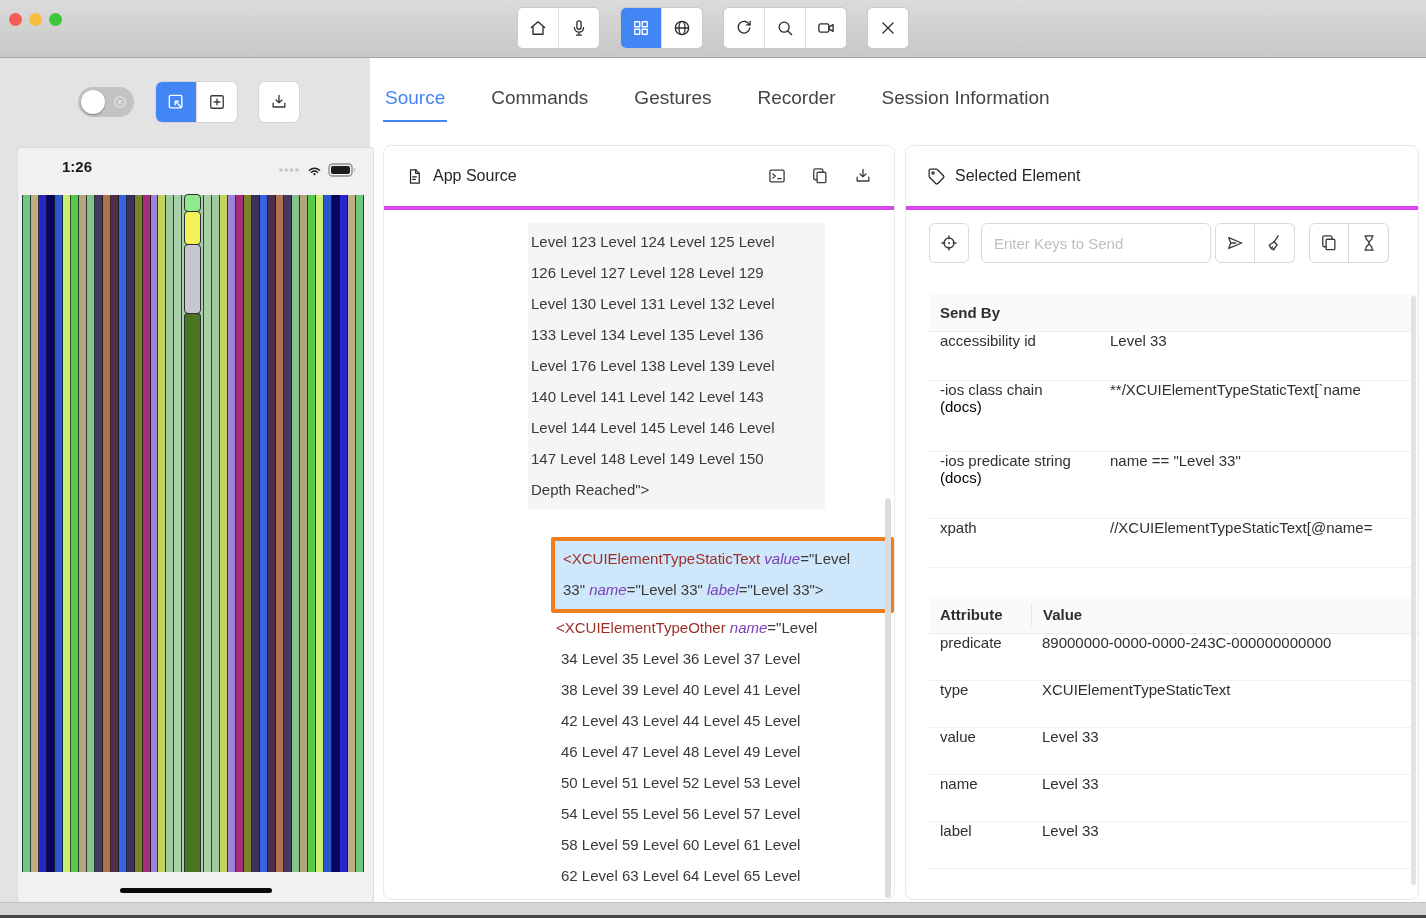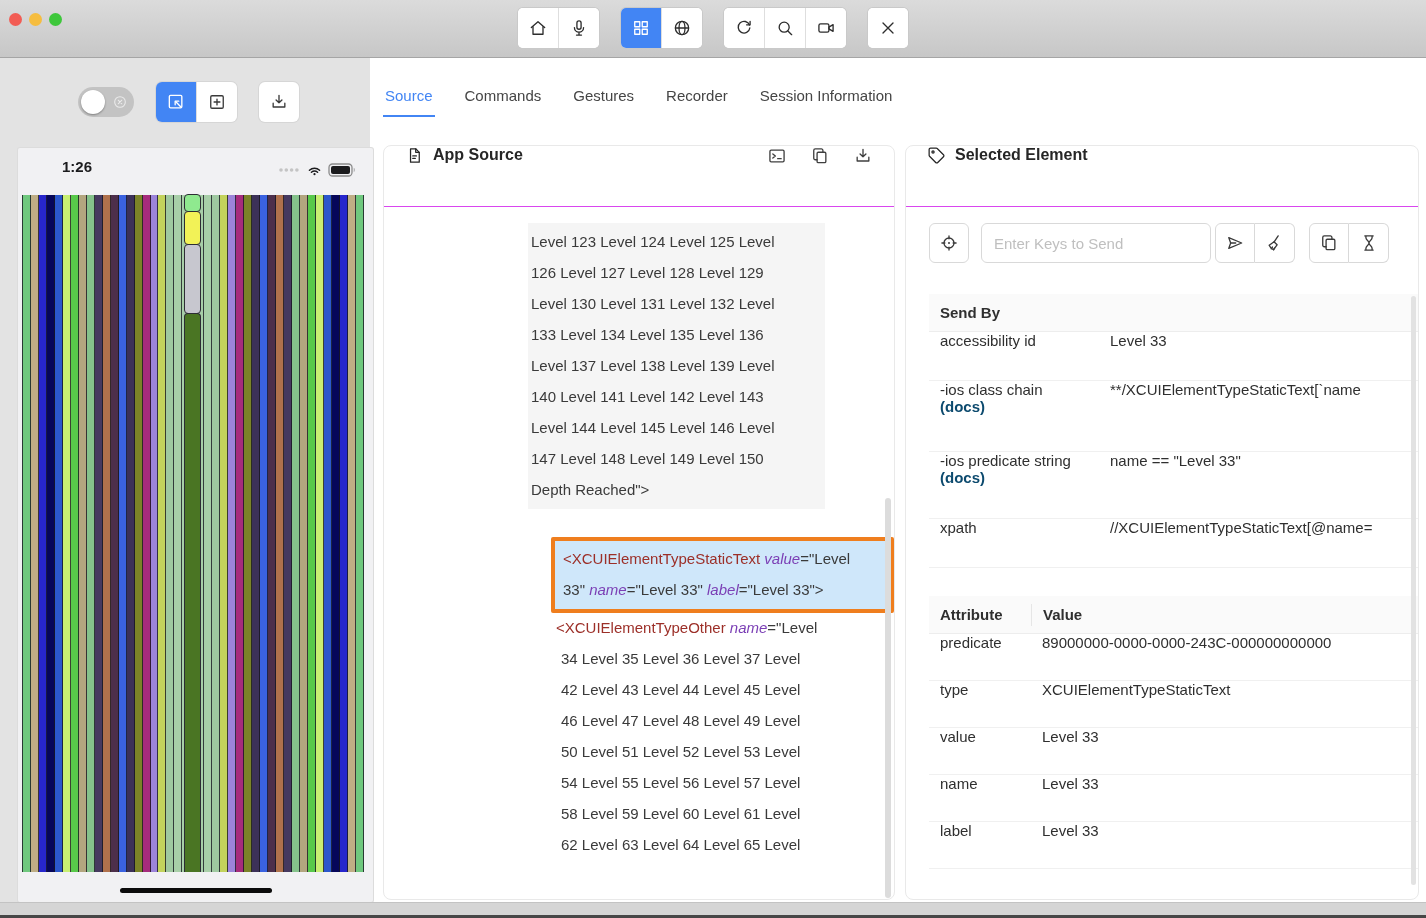--- a/index.html
+++ b/index.html
@@ -50,31 +50,31 @@
   .stripe{flex:1;border-right:1px solid rgba(22,22,32,.8);}
   .stripe:first-child{border-left:1px solid rgba(22,22,32,.8);}
   .center-col{flex:0 0 21px;position:relative;border-right:1px solid rgba(22,22,32,.8);}
   .cc-inner{position:absolute;left:2px;right:2px;top:0;bottom:0;display:flex;flex-direction:column;}
   .cc-seg{border:1.5px solid #2d2d34;border-radius:4px;margin-top:-1px;box-sizing:border-box;}
   .cc-seg.fill{flex:1;border-bottom:none;border-radius:4px 4px 0 0;}
   .home-indicator{position:absolute;bottom:9px;left:50%;transform:translateX(-50%);
                   width:152px;height:5px;border-radius:3px;background:#0b0b0b;}
 
   
-  .tabs{position:absolute;top:76px;left:383px;display:flex;gap:28px;font-size:15px;color:#454545;}
+  .tabs{position:absolute;top:76px;left:383px;display:flex;gap:42px;font-size:19px;color:#454545;}
   .tab{padding:11px 2px 13px;cursor:pointer;}
   .tab.active{color:#4285f4;border-bottom:2px solid #4285f4;padding-bottom:11px;}
 
   
   .card{position:absolute;background:#fff;border:1px solid #e9e9e9;border-radius:8px;
         box-sizing:border-box;overflow:hidden;}
   #source-card{left:383px;top:145px;width:512px;height:755px;}
   #selected-card{left:905px;top:145px;width:514px;height:755px;}
-  .card-header{height:60px;display:flex;align-items:flex-start;padding:0 21px;gap:9px;
-               border-bottom:1px solid #d946ef;font-size:16px;font-weight:700;color:#262626;}
+  .card-header{height:60px;display:flex;align-items:center;padding:0 21px;gap:9px;
+               border-bottom:4px solid #d946ef;font-size:16px;font-weight:400;color:#262626;}
   .hdr-icons{margin-left:auto;display:flex;gap:23px;color:#3f3f3f;}
   .hdr-icons>div{cursor:pointer;}
 
   
   .src-line{height:31px;line-height:31px;font-size:15px;color:#3a3a3a;white-space:nowrap;}
   .tk-tag{color:#9c2f28;}
   .tk-attr{color:#7b3fb5;font-style:italic;}
   .parent-block{position:absolute;left:144px;top:77px;width:294px;background:#f5f5f5;padding:3px 0 4px 3px;}
   .sel-wrap{position:absolute;left:167px;top:391px;width:343px;box-sizing:border-box;}
   .sel-box{border:4px solid #ef7e1e;border-radius:2px;}
@@ -99,21 +99,21 @@
   .tbl{position:absolute;left:23px;right:0;font-size:15px;color:#2f2f2f;}
   #findby-tbl{top:148px;}
   #attrs-tbl{top:450px;}
   .tbl-head{display:flex;align-items:center;background:#fafafa;border-bottom:1px solid #ededed;height:37px;font-weight:700;}
   .tbl-row{display:flex;align-items:flex-start;border-bottom:1px solid #f0f0f0;}
   .c1{flex:0 0 auto;padding-left:11px;box-sizing:border-box;}
   .c2{flex:1;min-width:0;white-space:nowrap;overflow:hidden;padding-left:11px;}
   .tbl-head .c2{border-left:1px solid #e6e6e6;height:22px;line-height:22px;}
   #findby-tbl .c1{width:170px;}
   #attrs-tbl .c1{width:102px;}
-  .docs-link{color:#0c4a6e;font-weight:700;cursor:pointer;}
+  .docs-link{color:#000000;font-weight:400;cursor:pointer;}
   .rp-scroll{position:absolute;right:2px;top:150px;bottom:14px;width:5px;border-radius:3px;background:#e2e2e2;}
 </style>
 </head>
 <body>
 
 <div class="window">
 
   <div class="titlebar">
     <div class="traffic">
       <div class="light" style="background: rgb(242, 92, 84);"></div>
@@ -339,37 +339,38 @@
               <path d="M5 13.5V18h14v-4.5"></path>
             </svg>
           </div>
       </div>
     </div>
     <div class="parent-block" id="parent-block">
         <div class="src-line">Level 123 Level 124 Level 125 Level</div>
         <div class="src-line">126 Level 127 Level 128 Level 129</div>
         <div class="src-line">Level 130 Level 131 Level 132 Level</div>
         <div class="src-line">133 Level 134 Level 135 Level 136</div>
-        <div class="src-line">Level 137 Level 138 Level 139 Level</div>
+        <div class="src-line">Level 176 Level 138 Level 139 Level</div>
         <div class="src-line">140 Level 141 Level 142 Level 143</div>
         <div class="src-line">Level 144 Level 145 Level 146 Level</div>
         <div class="src-line">147 Level 148 Level 149 Level 150</div>
         <div class="src-line">Depth Reached"&gt;</div>
       </div>
     <div class="sel-wrap">
       <div class="sel-box" style="border-color: rgb(239, 126, 30);">
           <div class="sel-box-in" id="sel-lines" style="background: rgb(207, 231, 250);">
             <div class="src-line"><span class="tk-tag">&lt;XCUIElementTypeStaticText </span><span class="tk-attr">value</span><span class="">="Level</span></div>
             <div class="src-line"><span class="">33" </span><span class="tk-attr">name</span><span class="">="Level 33" </span><span class="tk-attr">label</span><span class="">="Level 33"&gt;</span></div>
           </div>
         </div>
     </div>
     <div class="sibling" id="sibling-block">
         <div class="src-line"><span class="tk-tag">&lt;XCUIElementTypeOther </span><span class="tk-attr">name</span><span class="">="Level</span></div>
         <div class="src-line wrapln">34 Level 35 Level 36 Level 37 Level</div>
+        <div class="src-line wrapln">38 Level 39 Level 40 Level 41 Level</div>
         <div class="src-line wrapln">42 Level 43 Level 44 Level 45 Level</div>
         <div class="src-line wrapln">46 Level 47 Level 48 Level 49 Level</div>
         <div class="src-line wrapln">50 Level 51 Level 52 Level 53 Level</div>
         <div class="src-line wrapln">54 Level 55 Level 56 Level 57 Level</div>
         <div class="src-line wrapln">58 Level 59 Level 60 Level 61 Level</div>
         <div class="src-line wrapln">62 Level 63 Level 64 Level 65 Level</div>
       </div>
     <div class="v-scroll"></div>
   </div>
 

